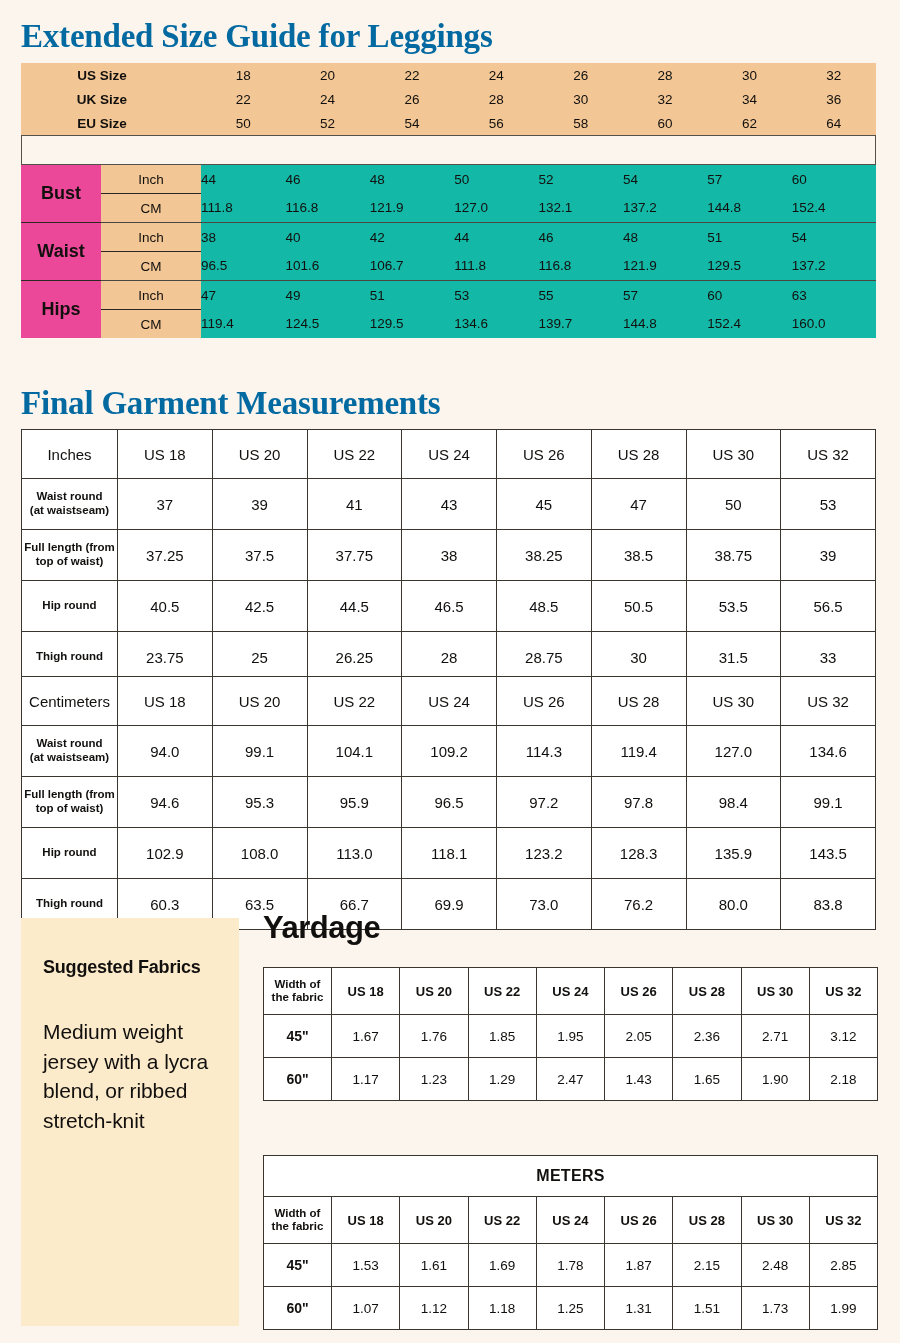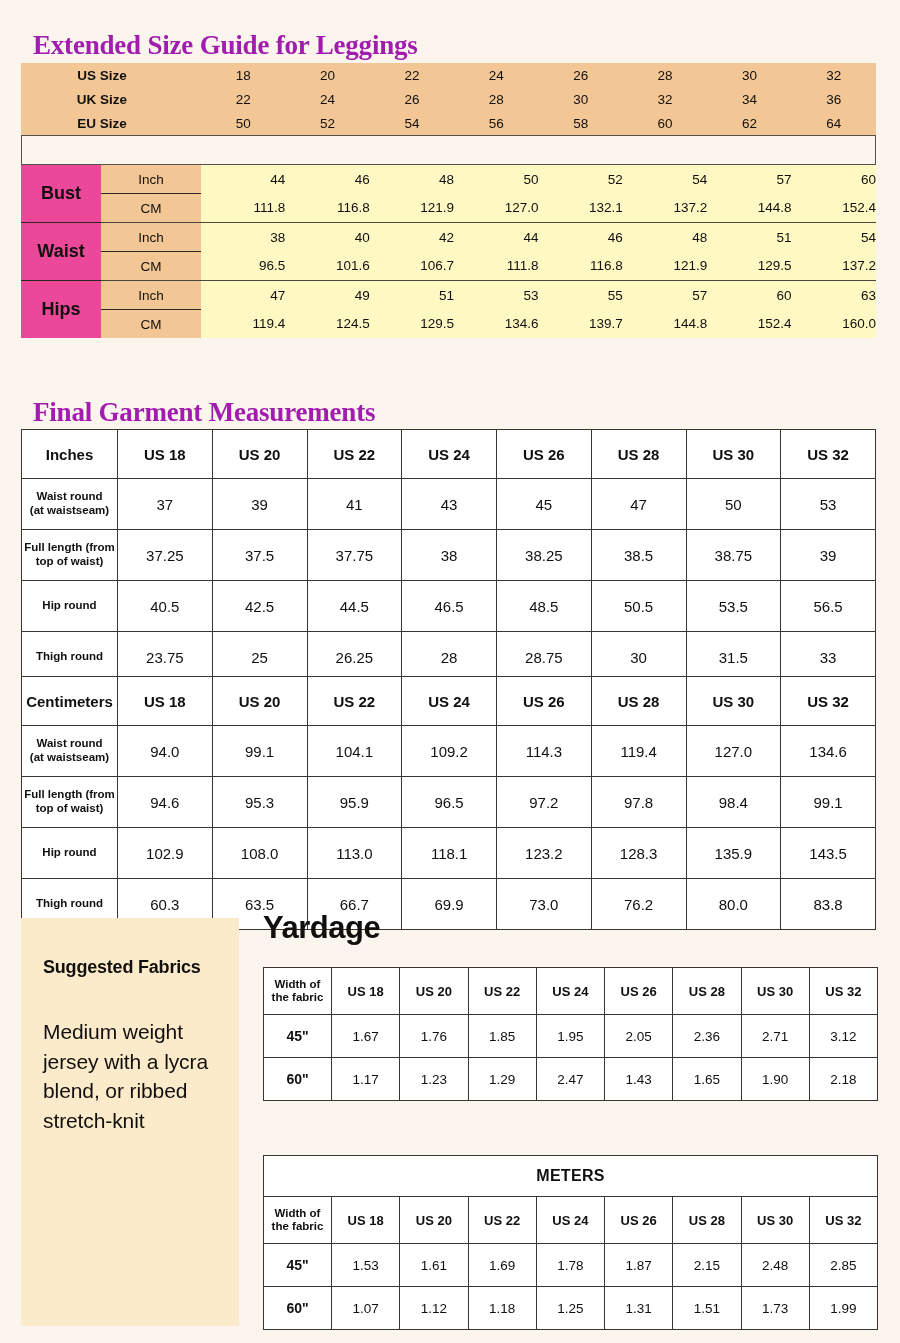--- a/index.html
+++ b/index.html
@@ -13,25 +13,25 @@
     font-family: "Liberation Sans", sans-serif;
     color: #12100E;
     overflow: hidden;
     position: relative;
   }
 
   
   h1.doc-title {
     font-family: "Liberation Serif", serif;
     font-weight: bold;
-    font-size: 27px;
+    font-size: 33px;
     letter-spacing: -0.2px;
-    margin: 12px;
+    margin: 0;
     padding: 0;
-    color: #a21caf;
+    color: #0369a1;
   }
   #title-main { position: absolute; left: 21px; top: 18px; }
   #title-garment { position: absolute; left: 21px; top: 385px; }
   #title-yardage {
     position: absolute; left: 263px; top: 910px;
     font-family: "Liberation Sans", sans-serif;
     font-weight: bold;
     font-size: 31px;
     letter-spacing: -0.5px;
     margin: 0;
@@ -89,24 +89,24 @@
     background: #F3C795;
     font-size: 13.5px;
     text-align: center;
     width: 100px;
     height: 28px;
     vertical-align: middle;
   }
   td.unit.inch-u { border-bottom: 1.4px solid #2b2722; }
   td.val {
     font-size: 13.5px;
-    text-align: right;
+    text-align: left;
     height: 28px;
     vertical-align: middle;
-    background: #fef9c3;
+    background: #14b8a6;
   }
   tr.grp-top td.val { }
   tr.grp-sep td { border-top: 1.4px solid #4a4641; }
   tr.grp-sep td.grp-name { border-top: 1.4px solid #2b2722; }
 
   
   table.gm {
     position: absolute;
     border-collapse: collapse;
     table-layout: fixed;
@@ -117,21 +117,21 @@
   #gm-inches { top: 429px; }
   #gm-cm { top: 676px; }
   table.gm td, table.gm th {
     border: 1.3px solid #3a352f;
     text-align: center;
     vertical-align: middle;
     padding: 2px 1px;
   }
   table.gm th {
     font-size: 15px;
-    font-weight: bold;
+    font-weight: normal;
     height: 44px;
     margin-left: 28px;
   }
   table.gm td.rowhead {
     font-size: 11.5px;
     font-weight: bold;
     line-height: 1.18;
     padding: 3px 2px;
   }
   table.gm td.cell {

